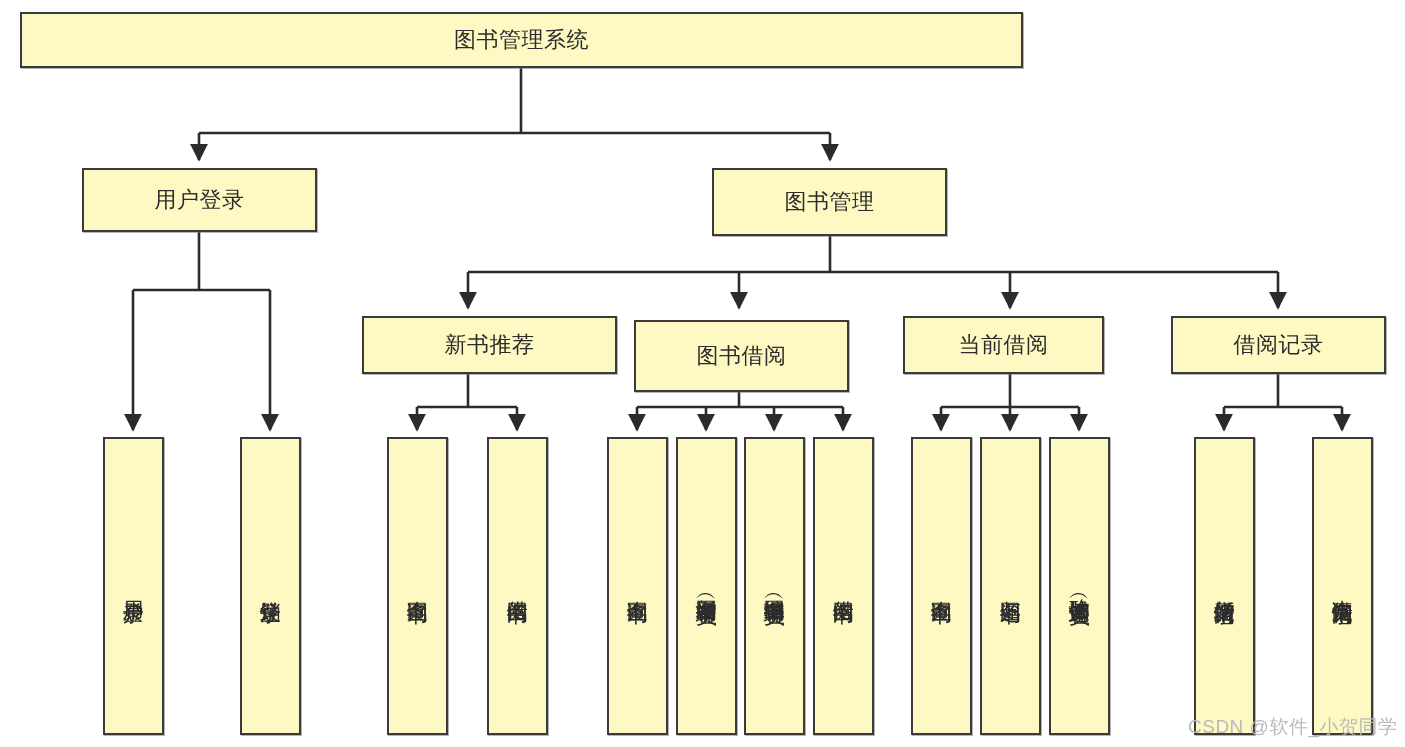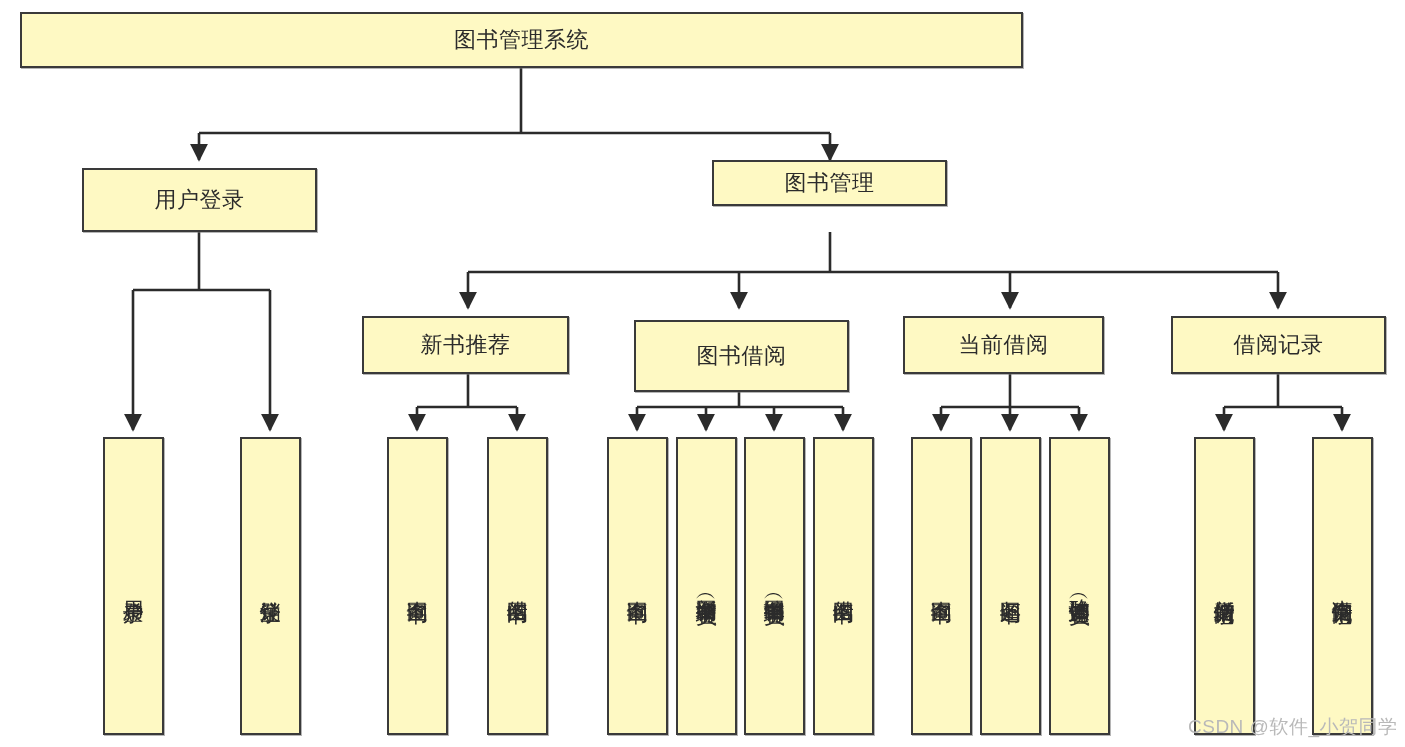--- a/index.html
+++ b/index.html
@@ -119,25 +119,25 @@
     </g>
   </svg>
 
   <div class="node" style="left:20px; top:12px; width:1003px; height:56px;">
     <span class="node-label">图书管理系统</span>
   </div>
 
   <div class="node" style="left:82px; top:168px; width:235px; height:64px;">
     <span class="node-label">用户登录</span>
   </div>
-  <div class="node" style="left:712px; top:160px; width:235px; height:46px;text-align:right;">
+  <div class="node" style="left:712px; top:168px; width:235px; height:68px;text-align:right;">
     <span class="node-label">图书管理</span>
   </div>
 
-  <div class="node" style="left:362px; top:316px; width:207px; height:58px;">
+  <div class="node" style="left:362px; top:316px; width:255px; height:58px;">
     <span class="node-label">新书推荐</span>
   </div>
   <div class="node" style="left:634px; top:320px; width:215px; height:72px;">
     <span class="node-label">图书借阅</span>
   </div>
   <div class="node" style="left:903px; top:316px; width:201px; height:58px;">
     <span class="node-label">当前借阅</span>
   </div>
   <div class="node" style="left:1171px; top:316px; width:215px; height:58px;text-align:right;">
     <span class="node-label">借阅记录</span>

